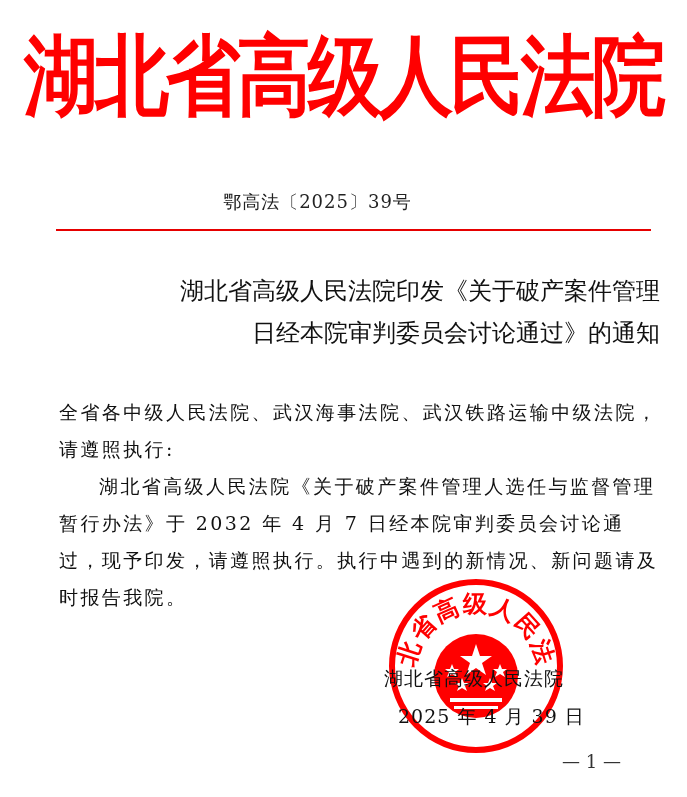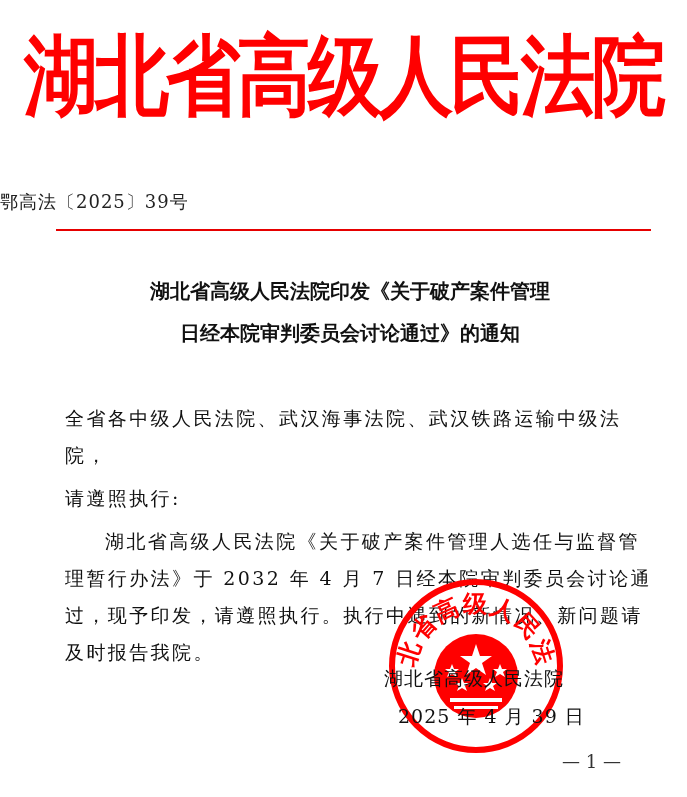--- a/index.html
+++ b/index.html
@@ -2,28 +2,28 @@
 <html><head>
 <meta charset="utf-8">
 <style>
   html, body { margin: 0; padding: 0; background: #ffffff; }
   body { width: 687px; height: 797px; position: relative; overflow: hidden;
          font-family: "DejaVu Serif", "Liberation Serif", serif; color: #111; }
   .masthead { position: absolute; left: 0; top: 22px; width: 687px; text-align: center;
     font-family: "DejaVu Serif", "Liberation Serif", serif; font-weight: bold;
     font-size: 74px; line-height: 90px; color: #ff0000; letter-spacing: -3px;
     transform: scaleY(1.18); transform-origin: top center; }
-  .docno { position: absolute; left: 0; top: 190px; width: 635px; text-align: left;
+  .docno { position: absolute; left: 0; top: 190px; width: 635px; text-align: center;
     font-size: 18px; color: #222; letter-spacing: 1px; }
   .redline { position: absolute; left: 56px; top: 229px; width: 595px; height: 2px; background: #e60000; }
-  .title { position: absolute; left: 40px; top: 270px; width: 620px; text-align: center;
-    font-weight: bold; font-size: 20px; line-height: 42px; color: #111; }
+  .title { position: absolute; left: 40px; top: 270px; width: 620px; text-align: right;
+    font-weight: normal; font-size: 24px; line-height: 42px; color: #111; }
   .body { position: absolute; left: 59px; top: 394px; width: 600px; font-size: 19px;
     line-height: 37px; color: #111; letter-spacing: 2.4px; }
-  .body p { margin: 6px; }
+  .body p { margin: 0; }
   .indent { text-indent: 40px; }
   .seal { position: absolute; left: 388px; top: 578px; width: 176px; height: 176px; }
   .sign { position: absolute; left: 384px; top: 666px; font-size: 19px; color: #111; letter-spacing: 1px; }
   .date { position: absolute; left: 398px; top: 704px; font-size: 19px; color: #111; letter-spacing: 1px; }
   .pageno { position: absolute; left: 562px; top: 751px; font-size: 18px; color: #333; }
 </style>
 </head>
 <body>
 
 <div class="masthead">湖北省高级人民法院</div>

